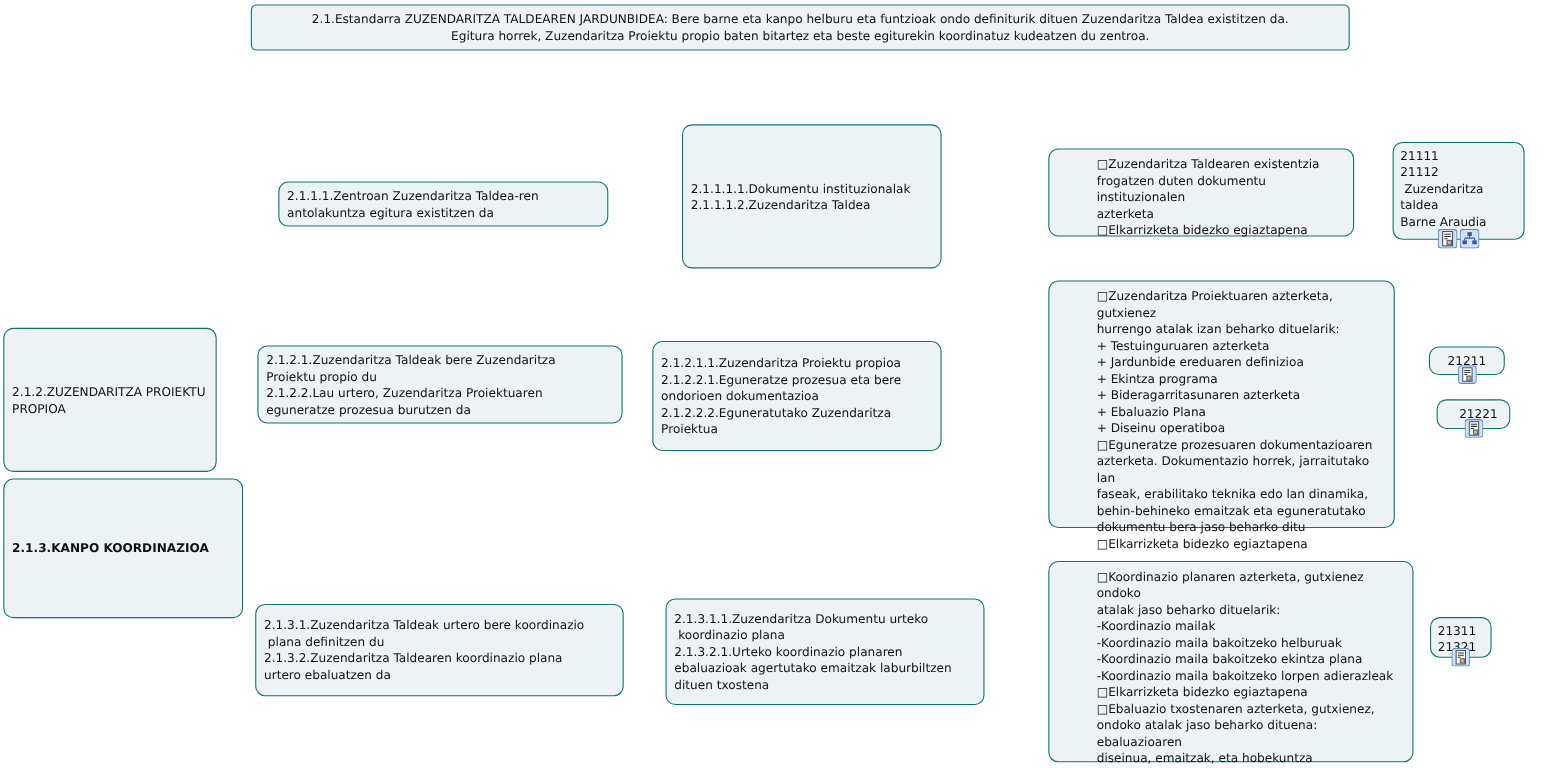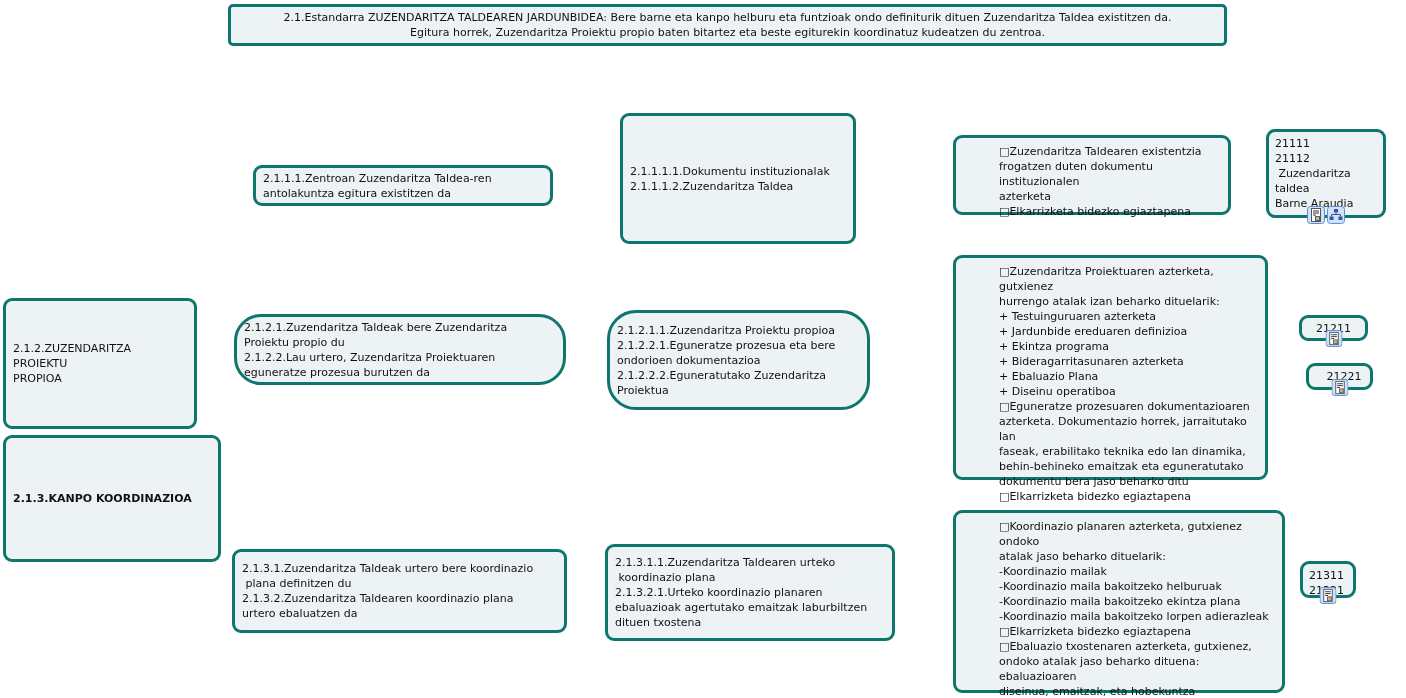--- a/index.html
+++ b/index.html
@@ -3,21 +3,21 @@
 <meta charset="utf-8">
 <style>
   html,body { margin:0; padding:0; background:#ffffff; }
   .canvas {
     position:relative; width:1406px; height:698px; background:#ffffff;
     font-family:"DejaVu Sans","Liberation Sans",sans-serif;
     color:#111; font-size:11px; line-height:15px;
   }
   .node {
     position:absolute; box-sizing:border-box;
-    background:#edf3f5; border:3px solid #0f766e; border-radius:9px;
+    background:#edf3f5; border:1px solid #0f766e; border-radius:9px;
     padding:5px 7px; white-space:pre-wrap;
     display:flex; align-items:center;
   }
   .node .txt { width:100%; }
   .title-box {
     border-radius:5px; justify-content:center; text-align:center;
   }
   .checklist { align-items:flex-start; padding-top:6px;padding-left:43px; }
   .code-box { align-items:flex-start; padding:4px 6px; }
   .code-sm  { text-align:center; padding:3px 6px; }
@@ -77,28 +77,28 @@
         <rect x="11.5" y="10.5" width="4" height="3.5" fill="#3a55a0"></rect>
       </svg>
     </div>
   </div>
 
   <div class="node" style="left:3px; top:266px; width:194px; height:131px;margin-top:32px;">
     <div class="txt">2.1.2.ZUZENDARITZA PROIEKTU
 PROPIOA</div>
   </div>
 
-  <div class="node" style="left:234px; top:314px; width:332px; height:71px;border-radius:27px;">
+  <div class="node" style="left:234px; top:314px; width:332px; height:71px;">
     <div class="txt">2.1.2.1.Zuzendaritza Taldeak bere Zuzendaritza
 Proiektu propio du
 2.1.2.2.Lau urtero, Zuzendaritza Proiektuaren
 eguneratze prozesua burutzen da</div>
   </div>
 
-  <div class="node" style="left:607px; top:310px; width:263px; height:100px;border-radius:29px;">
+  <div class="node" style="left:593px; top:310px; width:263px; height:100px;">
     <div class="txt">2.1.2.1.1.Zuzendaritza Proiektu propioa
 2.1.2.2.1.Eguneratze prozesua eta bere
 ondorioen dokumentazioa
 2.1.2.2.2.Eguneratutako Zuzendaritza
 Proiektua</div>
   </div>
 
   <div class="node checklist" style="left:953px; top:255px; width:315px; height:225px;">
     <div class="txt">□Zuzendaritza Proiektuaren azterketa, gutxienez
 hurrengo atalak izan beharko dituelarik:
@@ -149,21 +149,21 @@
   </div>
 
   <div class="node" style="left:232px; top:549px; width:335px; height:84px;">
     <div class="txt">2.1.3.1.Zuzendaritza Taldeak urtero bere koordinazio
  plana definitzen du
 2.1.3.2.Zuzendaritza Taldearen koordinazio plana
 urtero ebaluatzen da</div>
   </div>
 
   <div class="node" style="left:605px; top:544px; width:290px; height:97px;">
-    <div class="txt">2.1.3.1.1.Zuzendaritza Taldearen urteko
+    <div class="txt">2.1.3.1.1.Zuzendaritza Dokumentu urteko
  koordinazio plana
 2.1.3.2.1.Urteko koordinazio planaren
 ebaluazioak agertutako emaitzak laburbiltzen
 dituen txostena</div>
   </div>
 
   <div class="node checklist" style="left:953px; top:510px; width:332px; height:183px;">
     <div class="txt">□Koordinazio planaren azterketa, gutxienez ondoko
 atalak jaso beharko dituelarik:
 -Koordinazio mailak

